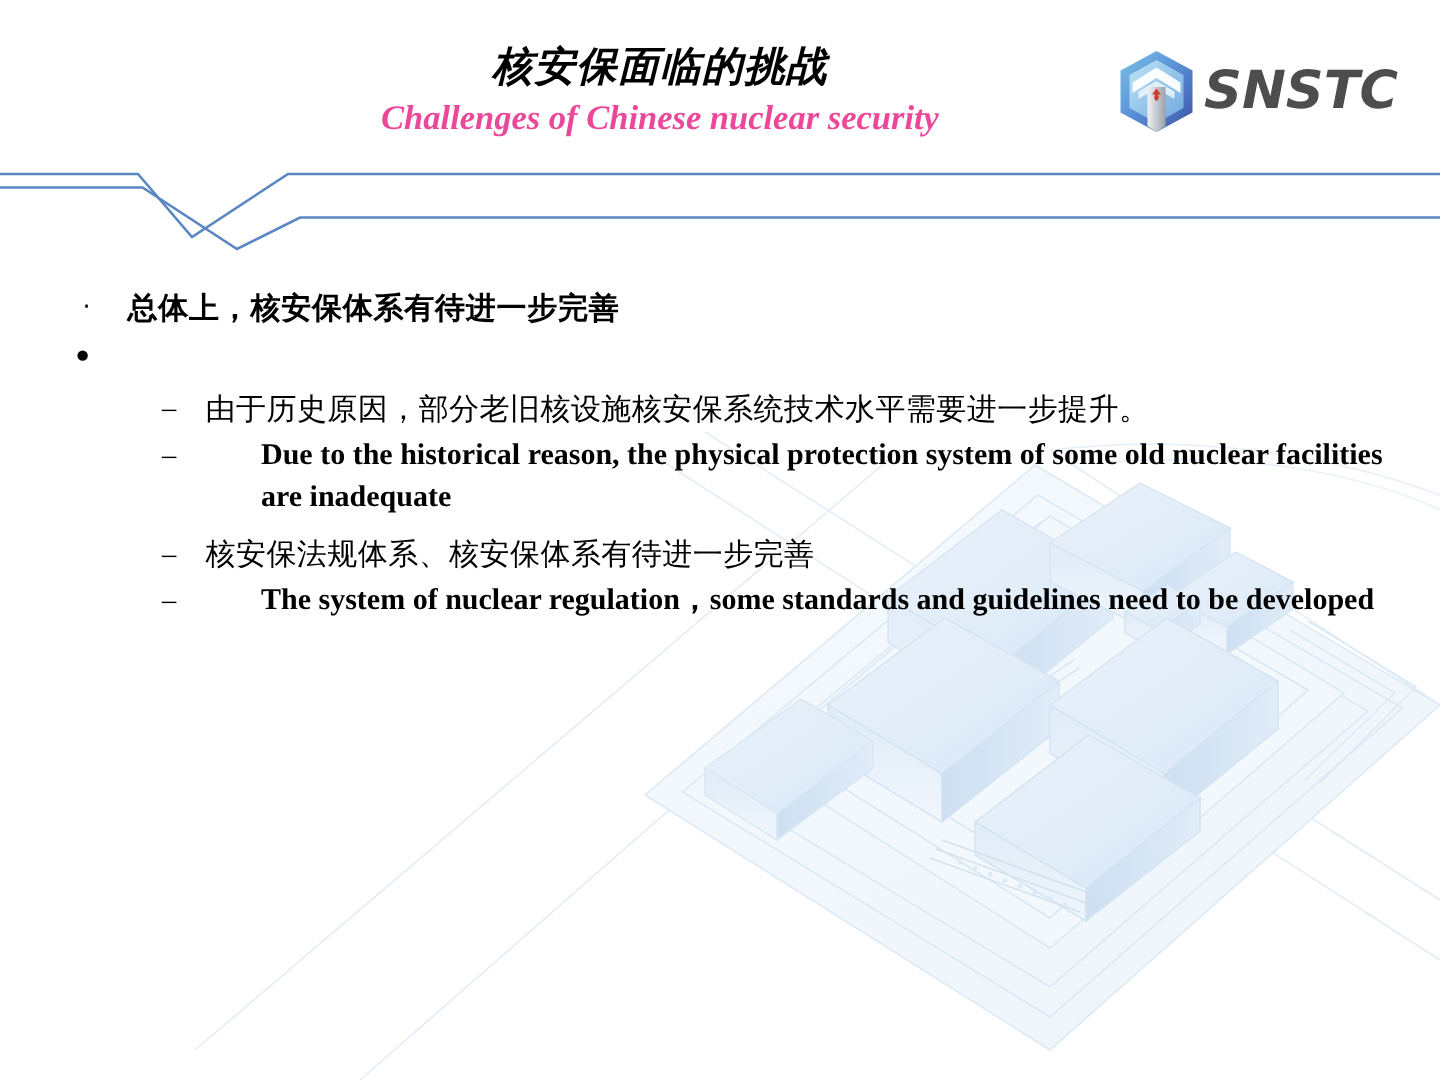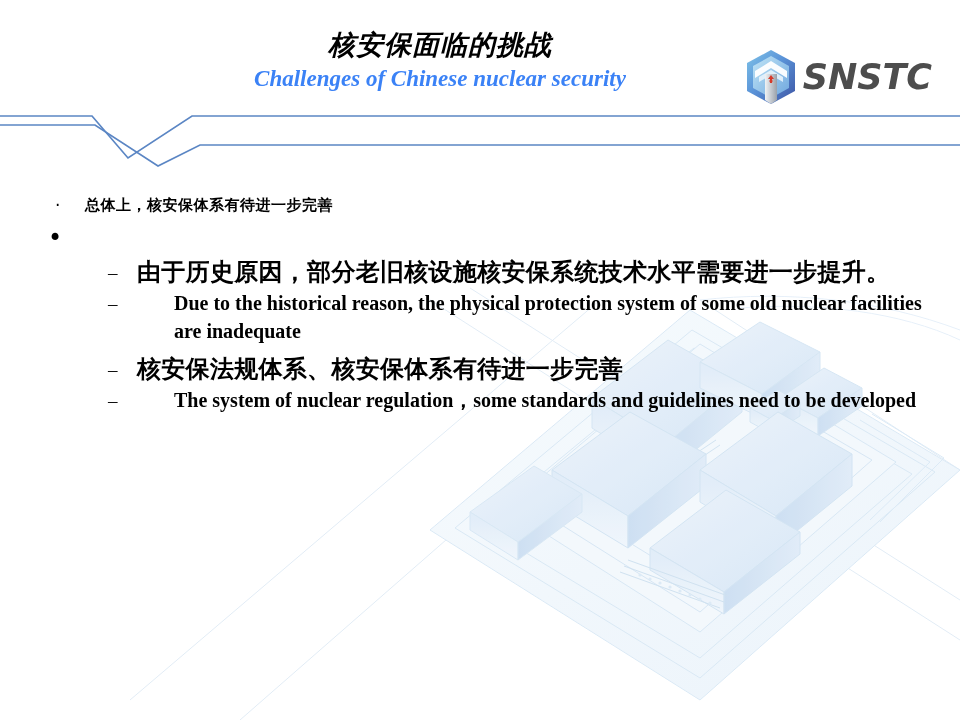--- a/index.html
+++ b/index.html
@@ -52,29 +52,29 @@
     font-size: 27px;
     line-height: 34px;
     color: #000000;
     letter-spacing: 1px;
   }
   .title-en {
     font-family: "Liberation Serif", "DejaVu Serif", serif;
     font-weight: bold;
     font-size: 23px;
     line-height: 30px;
-    color: #3b82f6;
+    color: #ec4899;
     margin-top: 2px;
   }
 
   
   .logo {
     position: absolute;
     right: 28px;
-    top: 48px;
+    top: 32px;
     display: flex;
     align-items: center;
     gap: 4px;
     justify-content: space-between;
   }
   .logo-mark {
     width: 56px;
     height: 58px;
     display: block;
   }
@@ -131,21 +131,21 @@
     flex: 0 0 auto;
     width: 30px;
     font-family: "DejaVu Sans", "Liberation Sans", sans-serif;
     font-size: 24px;
     line-height: 28px;
     color: #000;
   }
   .l1-cn-text {
     font-family: "DejaVu Sans", "Liberation Sans", sans-serif;
     font-weight: bold;
-    font-size: 15px;
+    font-size: 20px;
     line-height: 30px;
     letter-spacing: 0.5px;
   }
   .l1-en-text {
     font-family: "Liberation Serif", "DejaVu Serif", serif;
     font-weight: bold;
     font-size: 22px;
     line-height: 28px;
   }
 
@@ -160,22 +160,22 @@
   .marker-dash {
     flex: 0 0 auto;
     width: 29px;
     font-family: "Liberation Serif", "DejaVu Serif", serif;
     font-size: 19px;
     line-height: 29px;
     color: #000;
   }
   .l2-cn-text {
     font-family: "DejaVu Sans", "Liberation Sans", sans-serif;
-    font-weight: bold;
-    font-size: 24px;
+    font-weight: normal;
+    font-size: 20px;
     line-height: 29px;
     letter-spacing: 0.3px;
     max-width: 760px;
   }
   .l2-en-text {
     font-family: "Liberation Serif", "DejaVu Serif", serif;
     font-weight: bold;
     font-size: 20px;
     line-height: 28px;
     max-width: 752px;

